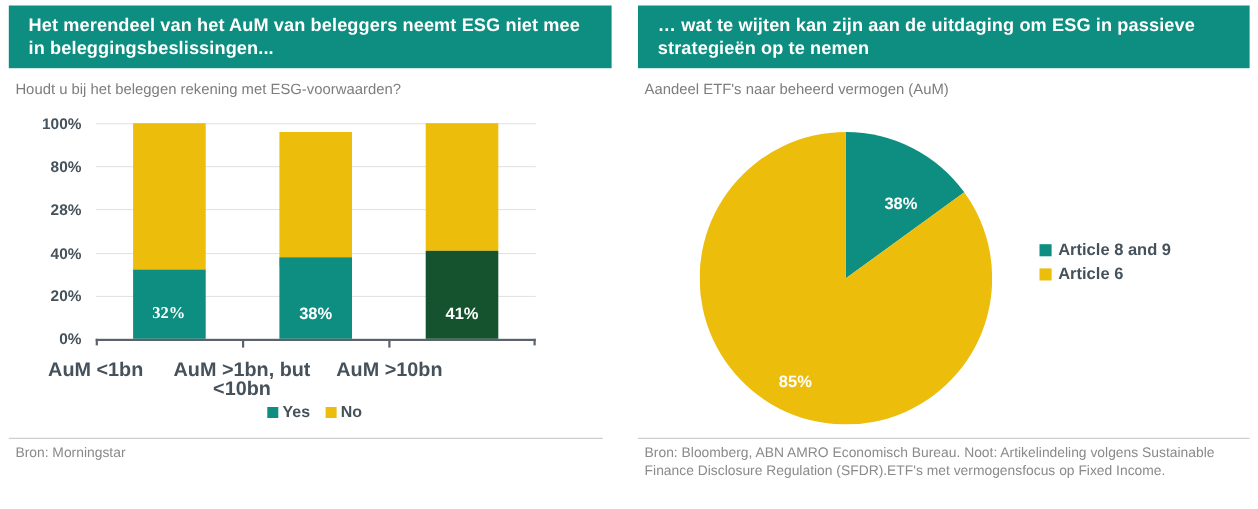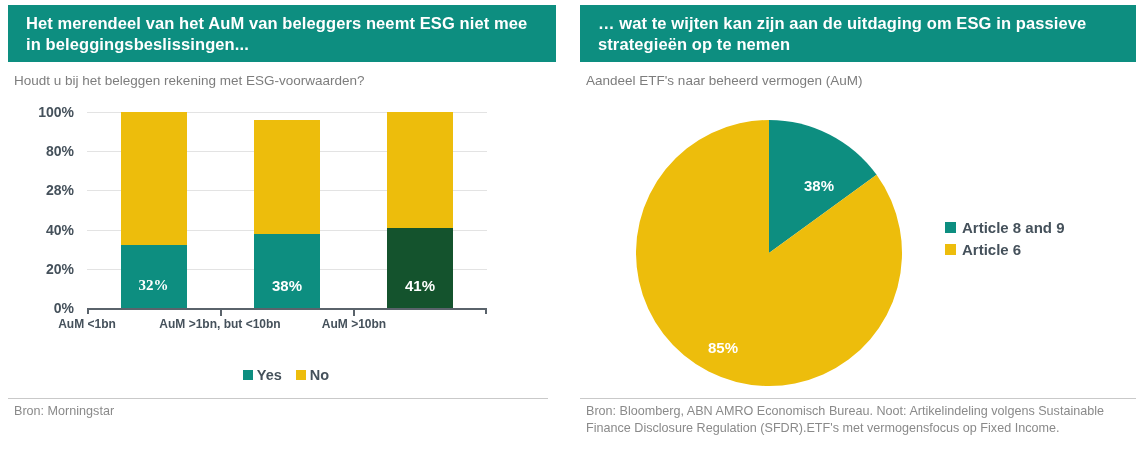--- a/index.html
+++ b/index.html
@@ -100,24 +100,24 @@
     position:absolute;
     left:0;width:100%;
     bottom:14px;
     text-align:center;
     color:#ffffff;
     font-size:15px;
     font-weight:bold;
   }
   .xcat{
     position:absolute;
-    top:316px;
+    top:328px;
     text-align:center;
     color:#45515b;
-    font-size:12px;
+    font-size:18px;
     font-weight:bold;
     line-height:17px;
     width:134px;
   }
   .legend-bar{
     position:absolute;
     top:367px;left:0;width:572px;
     display:flex;justify-content:center;align-items:center;gap:14px;
   }
   .lg-item{display:flex;align-items:center;gap:4px;}

